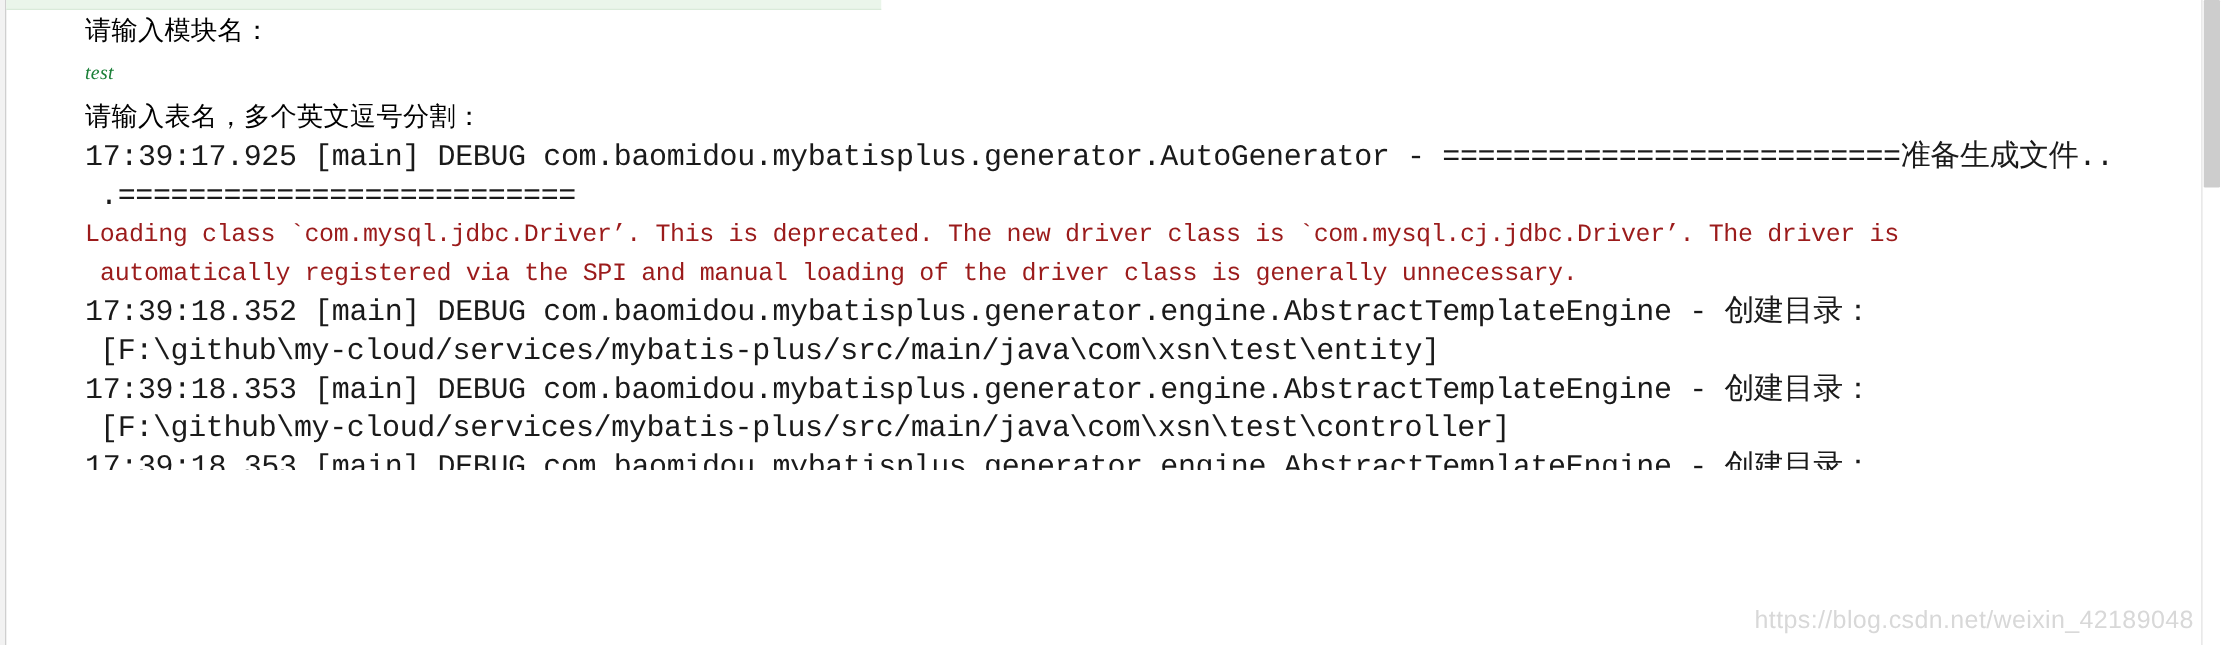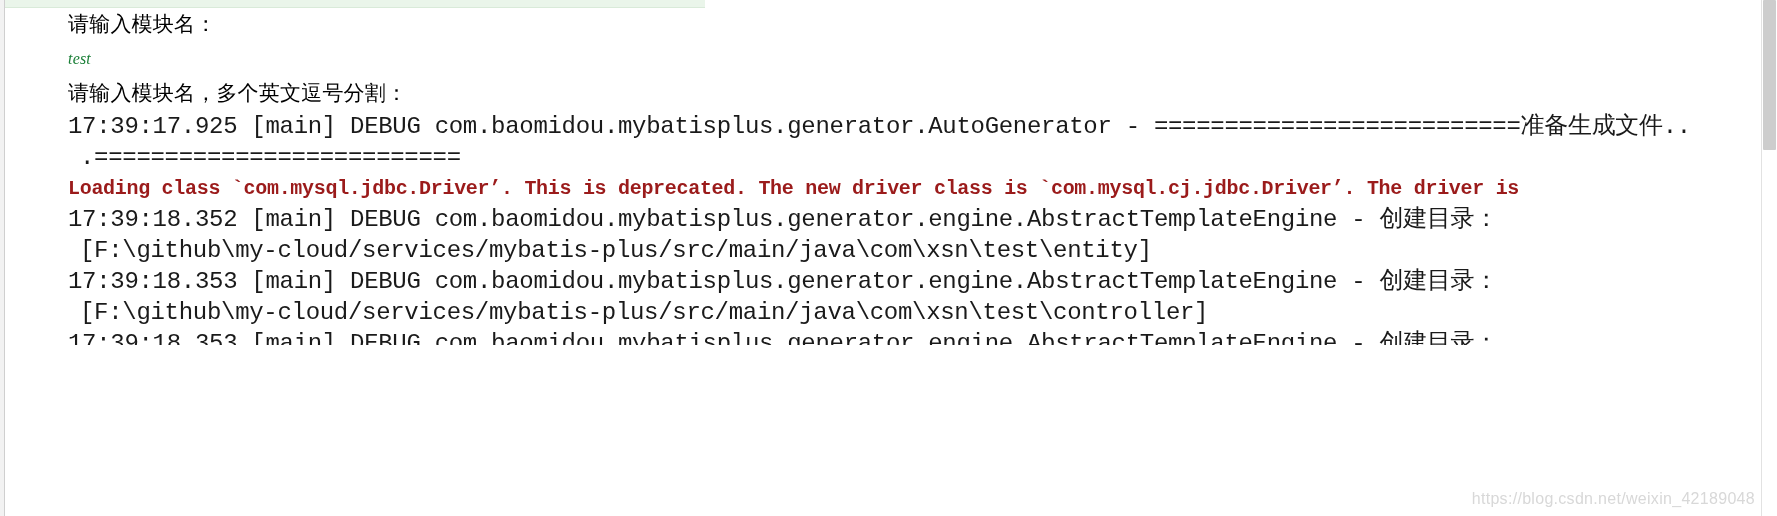--- a/index.html
+++ b/index.html
@@ -107,59 +107,59 @@
     letter-spacing: -0.3px;
   }
 
   
   .line.warn {
     color: #9b1b1b;
     font-size: 20px;
     line-height: 31px;
     font-family: "Liberation Mono", "DejaVu Sans Mono", monospace;
     letter-spacing: -0.3px;
-    font-weight: bold;
   }
 
   .line.continued {
     text-indent: 12px;
   }
 
   .line.clipped {
     overflow: hidden;
     height: 17px;
   }
 
   #watermark {
     position: absolute;
     right: 22px;
     bottom: 8px;
     color: #d8d8d8;
-    font-size: 16px;
+    font-size: 20px;
     font-family: "Liberation Sans", sans-serif;
     letter-spacing: 0.3px;
     user-select: none;
   }
 </style>
 </head>
 <body>
 
 <div id="console-window">
 
   <div id="left-gutter"></div>
 
   <div id="highlight-strip"></div>
 
   <div id="console-output">
       <div class="line prompt">请输入模块名：</div>
       <div class="line input">test</div>
-      <div class="line prompt">请输入模块名，多个英文逗号分割：</div>
+      <div class="line prompt">请输入表名，多个英文逗号分割：</div>
       <div class="line debug">17:39:17.925 [main] DEBUG com.baomidou.mybatisplus.generator.AutoGenerator - ==========================准备生成文件..</div>
       <div class="line debug continued">.==========================</div>
       <div class="line warn">Loading class `com.mysql.jdbc.Driver’. This is deprecated. The new driver class is `com.mysql.cj.jdbc.Driver’. The driver is</div>
+      <div class="line warn continued">automatically registered via the SPI and manual loading of the driver class is generally unnecessary.</div>
       <div class="line debug">17:39:18.352 [main] DEBUG com.baomidou.mybatisplus.generator.engine.AbstractTemplateEngine - 创建目录：</div>
       <div class="line debug continued">[F:\github\my-cloud/services/mybatis-plus/src/main/java\com\xsn\test\entity]</div>
       <div class="line debug">17:39:18.353 [main] DEBUG com.baomidou.mybatisplus.generator.engine.AbstractTemplateEngine - 创建目录：</div>
       <div class="line debug continued">[F:\github\my-cloud/services/mybatis-plus/src/main/java\com\xsn\test\controller]</div>
       <div class="line debug clipped">17:39:18.353 [main] DEBUG com.baomidou.mybatisplus.generator.engine.AbstractTemplateEngine - 创建目录：</div>
     </div>
 
   <div id="scrollbar-track">
     <div id="scrollbar-thumb"></div>
   </div>

